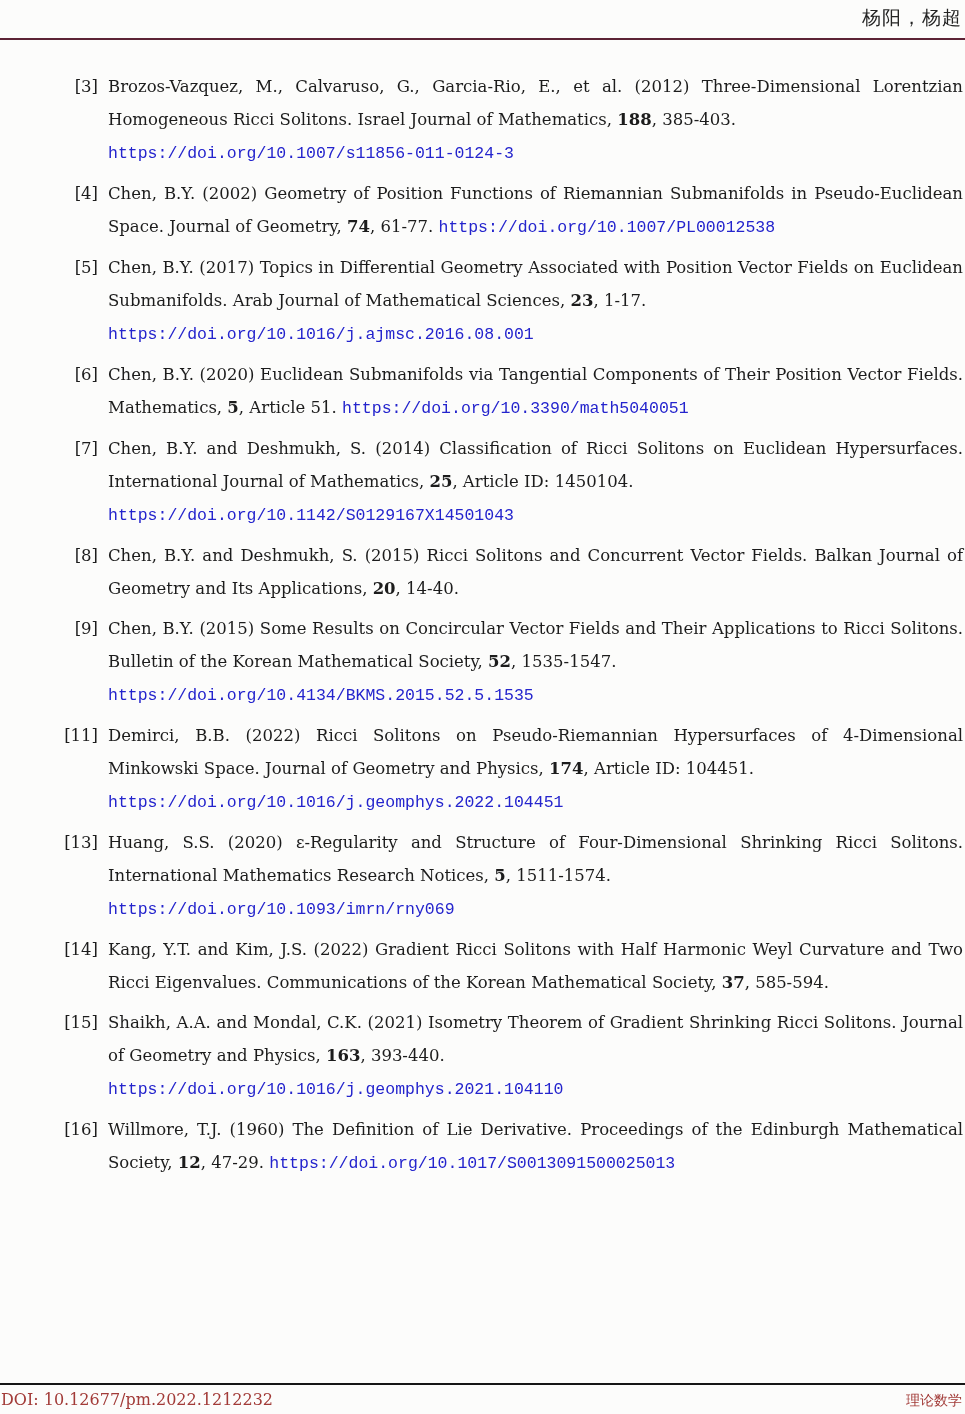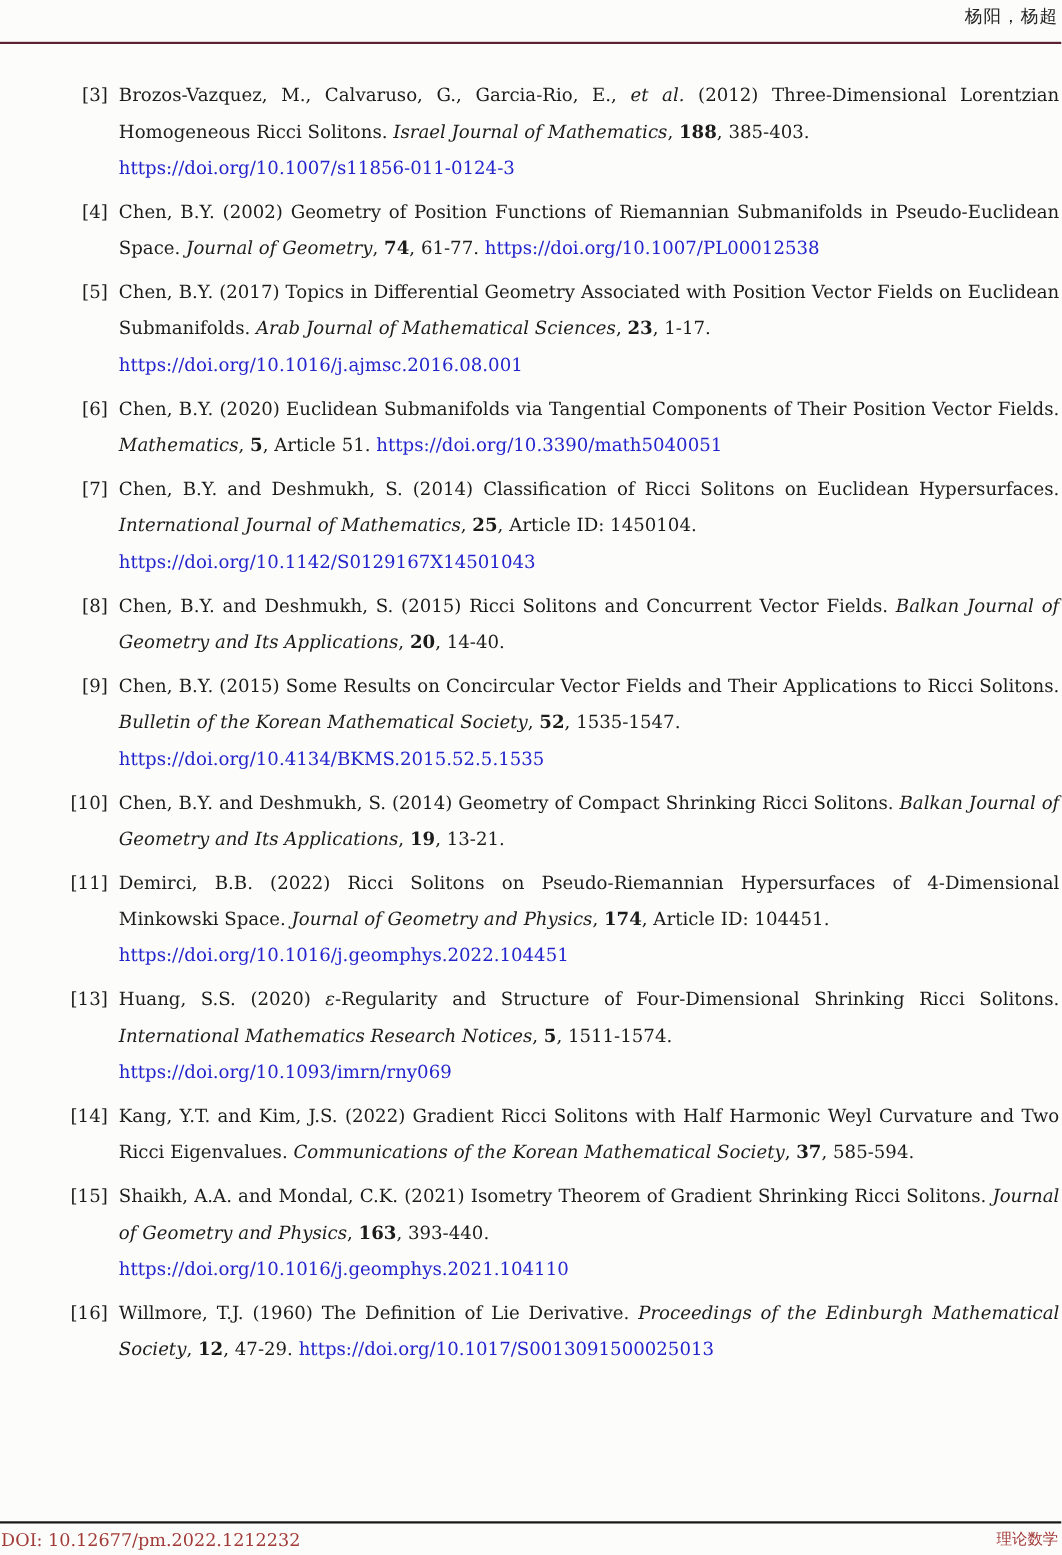--- a/index.html
+++ b/index.html
@@ -14,21 +14,21 @@
     height: 1414px;
     background: #fcfcfb;
     overflow: hidden;
     color: var(--text-color, #1c1c1c);
   }
   
   .running-header {
     position: absolute;
     top: 5px;
     right: 3px;
-    font-size: 16px;
+    font-size: 19px;
     letter-spacing: 1px;
     color: #242424;
     white-space: nowrap;
   }
   .header-rule {
     position: absolute;
     top: 38px;
     left: 0;
     width: 100%;
     height: 2px;
@@ -51,26 +51,27 @@
     flex: none;
     width: 34px;
     text-align: right;
   }
   .ref-body {
     flex: 1;
     margin-left: 10px;
     text-align: justify;
   }
   .seg-n { font-style: normal; }
-  .seg-i { font-style: italic; }
+  .seg-i { }
   .seg-b { font-weight: bold; }
   a.seg-l {
     color: var(--link-blue, #2424cd);
     text-decoration: none;
     cursor: pointer;
+    font-family: Liberation Mono, monospace;
   }
   
   .footer-rule {
     position: absolute;
     top: 1383px;
     left: 0;
     width: 100%;
     height: 2px;
     background: var(--footer-rule, #151515);
   }
@@ -142,24 +143,20 @@
       </div>
       <div class="ref-item">
         <span class="ref-label">[8]</span>
         <div class="ref-body"><span class="seg-n">Chen, B.Y. and Deshmukh, S. (2015) Ricci Solitons and Concurrent Vector Fields. </span><span class="seg-i">Balkan Journal of Geometry and Its Applications</span><span class="seg-n">, </span><span class="seg-b">20</span><span class="seg-n">, 14-40.</span></div>
       </div>
       <div class="ref-item">
         <span class="ref-label">[9]</span>
         <div class="ref-body"><span class="seg-n">Chen, B.Y. (2015) Some Results on Concircular Vector Fields and Their Applications to Ricci Solitons. </span><span class="seg-i">Bulletin of the Korean Mathematical Society</span><span class="seg-n">, </span><span class="seg-b">52</span><span class="seg-n">, 1535-1547.</span><br><a href="#" class="seg-l">https://doi.org/10.4134/BKMS.2015.52.5.1535</a></div>
       </div>
       <div class="ref-item">
-        <span class="ref-label">[10]</span>
-        <div class="ref-body"><span class="seg-n">Chen, B.Y. and Deshmukh, S. (2014) Geometry of Compact Shrinking Ricci Solitons. </span><span class="seg-i">Balkan Journal of Geometry and Its Applications</span><span class="seg-n">, </span><span class="seg-b">19</span><span class="seg-n">, 13-21.</span></div>
-      </div>
-      <div class="ref-item">
         <span class="ref-label">[11]</span>
         <div class="ref-body"><span class="seg-n">Demirci, B.B. (2022) Ricci Solitons on Pseudo-Riemannian Hypersurfaces of 4-Dimensional Minkowski Space. </span><span class="seg-i">Journal of Geometry and Physics</span><span class="seg-n">, </span><span class="seg-b">174</span><span class="seg-n">, Article ID: 104451.</span><br><a href="#" class="seg-l">https://doi.org/10.1016/j.geomphys.2022.104451</a></div>
       </div>
       <div class="ref-item">
         <span class="ref-label">[13]</span>
         <div class="ref-body"><span class="seg-n">Huang, S.S. (2020) </span><span class="seg-i">ε</span><span class="seg-n">-Regularity and Structure of Four-Dimensional Shrinking Ricci Solitons. </span><span class="seg-i">International Mathematics Research Notices</span><span class="seg-n">, </span><span class="seg-b">5</span><span class="seg-n">, 1511-1574.</span><br><a href="#" class="seg-l">https://doi.org/10.1093/imrn/rny069</a></div>
       </div>
       <div class="ref-item">
         <span class="ref-label">[14]</span>
         <div class="ref-body"><span class="seg-n">Kang, Y.T. and Kim, J.S. (2022) Gradient Ricci Solitons with Half Harmonic Weyl Curvature and Two Ricci Eigenvalues. </span><span class="seg-i">Communications of the Korean Mathematical Society</span><span class="seg-n">, </span><span class="seg-b">37</span><span class="seg-n">, 585-594.</span></div>

